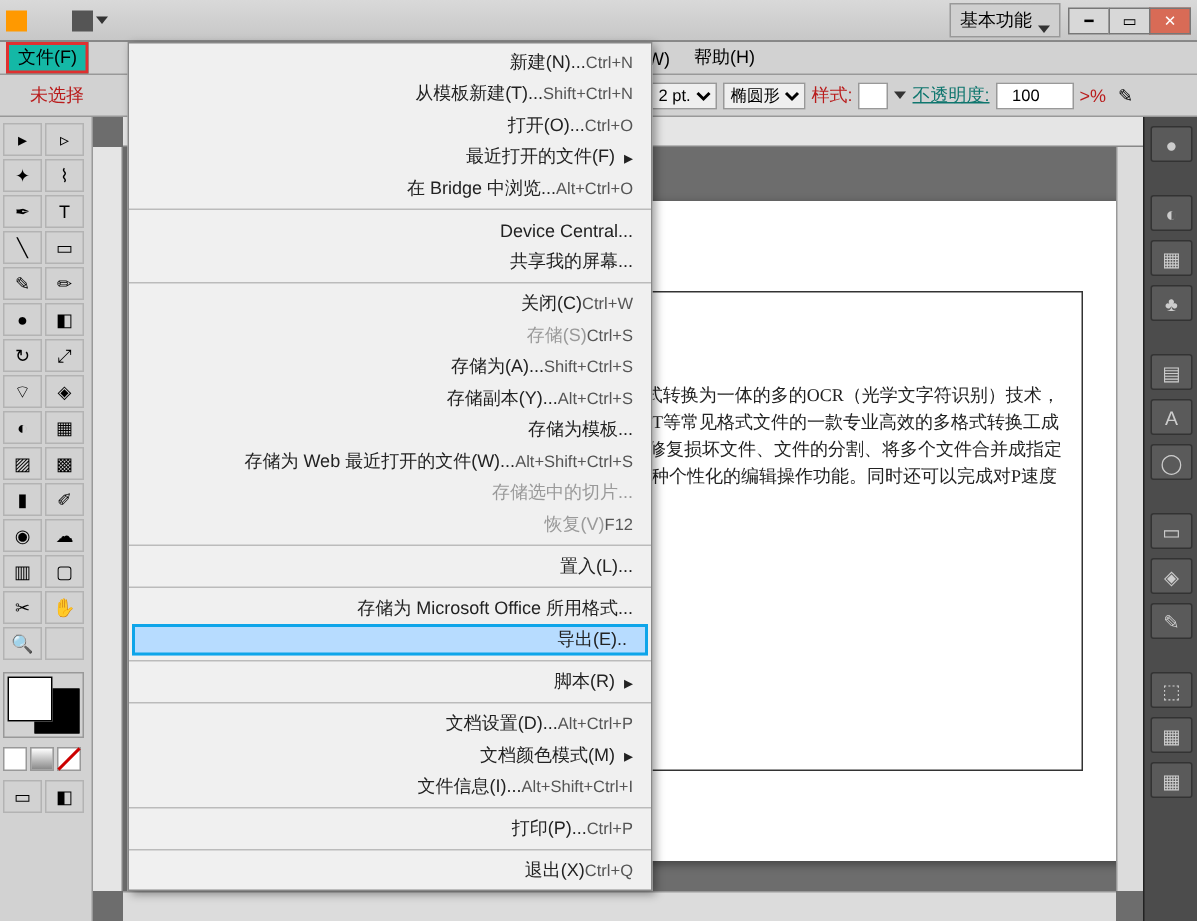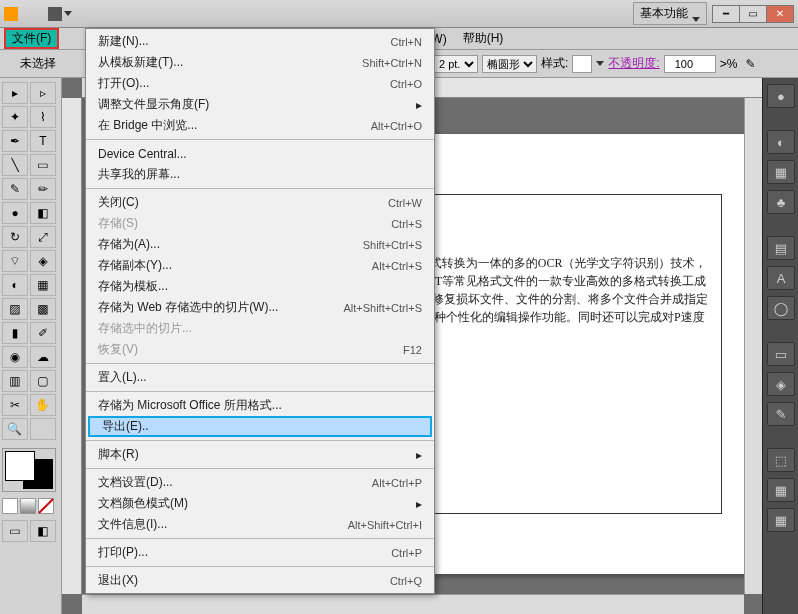--- a/index.html
+++ b/index.html
@@ -7,24 +7,24 @@
 .topbar { height:28px; background:linear-gradient(#d9d9d9,#c7c7c7); display:flex; align-items:center; padding:0 4px; border-bottom:1px solid #888; }
 .topbar .sp { flex:1; }
 .workspace-btn { background:#cfcfcf; border:1px solid #999; padding:2px 6px; display:flex; align-items:flex-end; gap:4px;margin-left:24px; }
 .winctl { display:flex; margin-left:6px; }
 .winctl > div { width:28px; height:18px; border:1px solid #777; background:#d8d8d8; display:flex; align-items:center; justify-content:center; margin-left:-1px; font-size:10px; }
 .winctl .close { background:#d86b56; color:#fff; }
 .menubar { height:22px; background:#d2d2d2; display:flex; align-items:center; padding-left:4px; border-bottom:1px solid #999; position:relative; }
 .menubar .mi { padding:2px 8px; }
 .menubar .mi.active { background:#14b8a6; border:2px solid #e03030; padding:0 6px; }
 .ctrlbar { height:28px; background:#d2d2d2; display:flex; align-items:center; padding:0 6px; border-bottom:1px solid #999; gap:4px; }
-.ctrlbar .lbl { color:#000000; }
+.ctrlbar .lbl { color:#b91c1c; }
 .ctrlbar input { width:52px; height:18px; border:1px solid #999; padding:0 10px; font-size:11px; }
 .ctrlbar select { height:18px; border:1px solid #999; font-size:11px; }
-.ctrlbar .link { color:#a21caf; text-decoration:underline; }
+.ctrlbar .link { color:#0f766e; text-decoration:underline; }
 .main { position:relative; height:536px; display:flex; }
 .toolbox { width:62px; background:#d2d2d2; border-right:1px solid #999; padding:4px 2px; display:flex; flex-direction:column; gap:2px; }
 .toolrow { display:flex; gap:2px; }
 .tool { width:26px; height:22px; background:#d2d2d2; border:1px solid #b3b3b3; display:flex; align-items:center; justify-content:center; font-size:12px; }
 .swatch { width:54px; height:44px; background:#d2d2d2; position:relative; margin-top:6px; border:1px solid #999; }
 .swatch .fg { width:30px; height:30px; background:#fff; border:1px solid #000; position:absolute; top:2px; left:2px; z-index:2; }
 .swatch .bg { width:30px; height:30px; background:#000; border:1px solid #000; position:absolute; bottom:2px; right:2px; }
 .modebar { display:flex; gap:2px; margin-top:4px; }
 .modebar > div { width:16px; height:16px; border:1px solid #999; }
 .modebar .a { background:#fff; }
@@ -36,21 +36,21 @@
 .canvas { flex:1; background:#6d6d6d; position:relative; overflow:hidden; }
 .ruler-h { position:absolute; left:20px; right:36px; top:0; height:20px; background:#e5e5e5; border-bottom:1px solid #888; }
 .ruler-v { position:absolute; left:0; top:20px; bottom:20px; width:20px; background:#e5e5e5; border-right:1px solid #888; }
 .page { position:absolute; left:60px; top:56px; width:660px; height:440px; background:#fff; box-shadow:2px 2px 6px rgba(0,0,0,0.4); }
 .page .frame { position:absolute; left:50px; top:60px; right:60px; bottom:60px; border:1px solid #333; }
 .page .body { position:absolute; left:60px; top:120px; right:72px; font-size:12px; line-height:1.5; color:#222; font-family:SimSun,serif; }
 .scrollbar-v { position:absolute; right:36px; top:20px; bottom:20px; width:18px; background:#dcdcdc; border-left:1px solid #999; }
 .scrollbar-h { position:absolute; left:20px; right:54px; bottom:0; height:20px; background:#dcdcdc; border-top:1px solid #999; }
 
 .dropdown { position:absolute; left:85px; top:28px; width:350px; background:#f0f0f0; border:1px solid #888; box-shadow:2px 2px 6px rgba(0,0,0,0.4); z-index:100; padding:2px 0; }
-.dropdown .row { display:flex; align-items:center; height:21px; padding:0 12px; color:#222; }
+.dropdown .row { display:flex; align-items:center; height:21px; padding:0 12px; color:#222;text-align:right; }
 .dropdown .row .t { flex:1; }
 .dropdown .row .sc { color:#555; font-size:11px; }
 .dropdown .row.dis { color:#9a9a9a; }
 .dropdown .row.hl { background:#b7dcff; }
 .dropdown .row.boxed { border:2px solid #0ea5e9; margin:0 2px; }
 .dropdown hr { border:none; border-top:1px solid #bbb; margin:3px 0; }
 .icnsq { width:14px; height:14px; background:#888; display:inline-block; }
 .arrow-dn { display:inline-block; border-left:4px solid transparent; border-right:4px solid transparent; border-top:5px solid #333; }
 </style>
 </head>
@@ -210,21 +210,21 @@
     </div>
     <div class="row">
       <span class="t">从模板新建(T)...</span>
       <span class="sc">Shift+Ctrl+N</span>
     </div>
     <div class="row">
       <span class="t">打开(O)...</span>
       <span class="sc">Ctrl+O</span>
     </div>
     <div class="row">
-      <span class="t">调整文件显示角度(F)</span>
+      <span class="t">最近打开的文件(F)</span>
       <span style="margin-left: 6px;">▸</span>
     </div>
     <div class="row">
       <span class="t">在 Bridge 中浏览...</span>
       <span class="sc">Alt+Ctrl+O</span>
     </div>
     <hr>
     <div class="row">
       <span class="t">Device Central...</span>
     </div>
@@ -245,21 +245,21 @@
       <span class="sc">Shift+Ctrl+S</span>
     </div>
     <div class="row">
       <span class="t">存储副本(Y)...</span>
       <span class="sc">Alt+Ctrl+S</span>
     </div>
     <div class="row">
       <span class="t">存储为模板...</span>
     </div>
     <div class="row">
-      <span class="t">存储为 Web 存储选中的切片(W)...</span>
+      <span class="t">存储为 Web 最近打开的文件(W)...</span>
       <span class="sc">Alt+Shift+Ctrl+S</span>
     </div>
     <div class="row dis">
       <span class="t">存储选中的切片...</span>
     </div>
     <div class="row dis">
       <span class="t">恢复(V)</span>
       <span class="sc">F12</span>
     </div>
     <hr>

